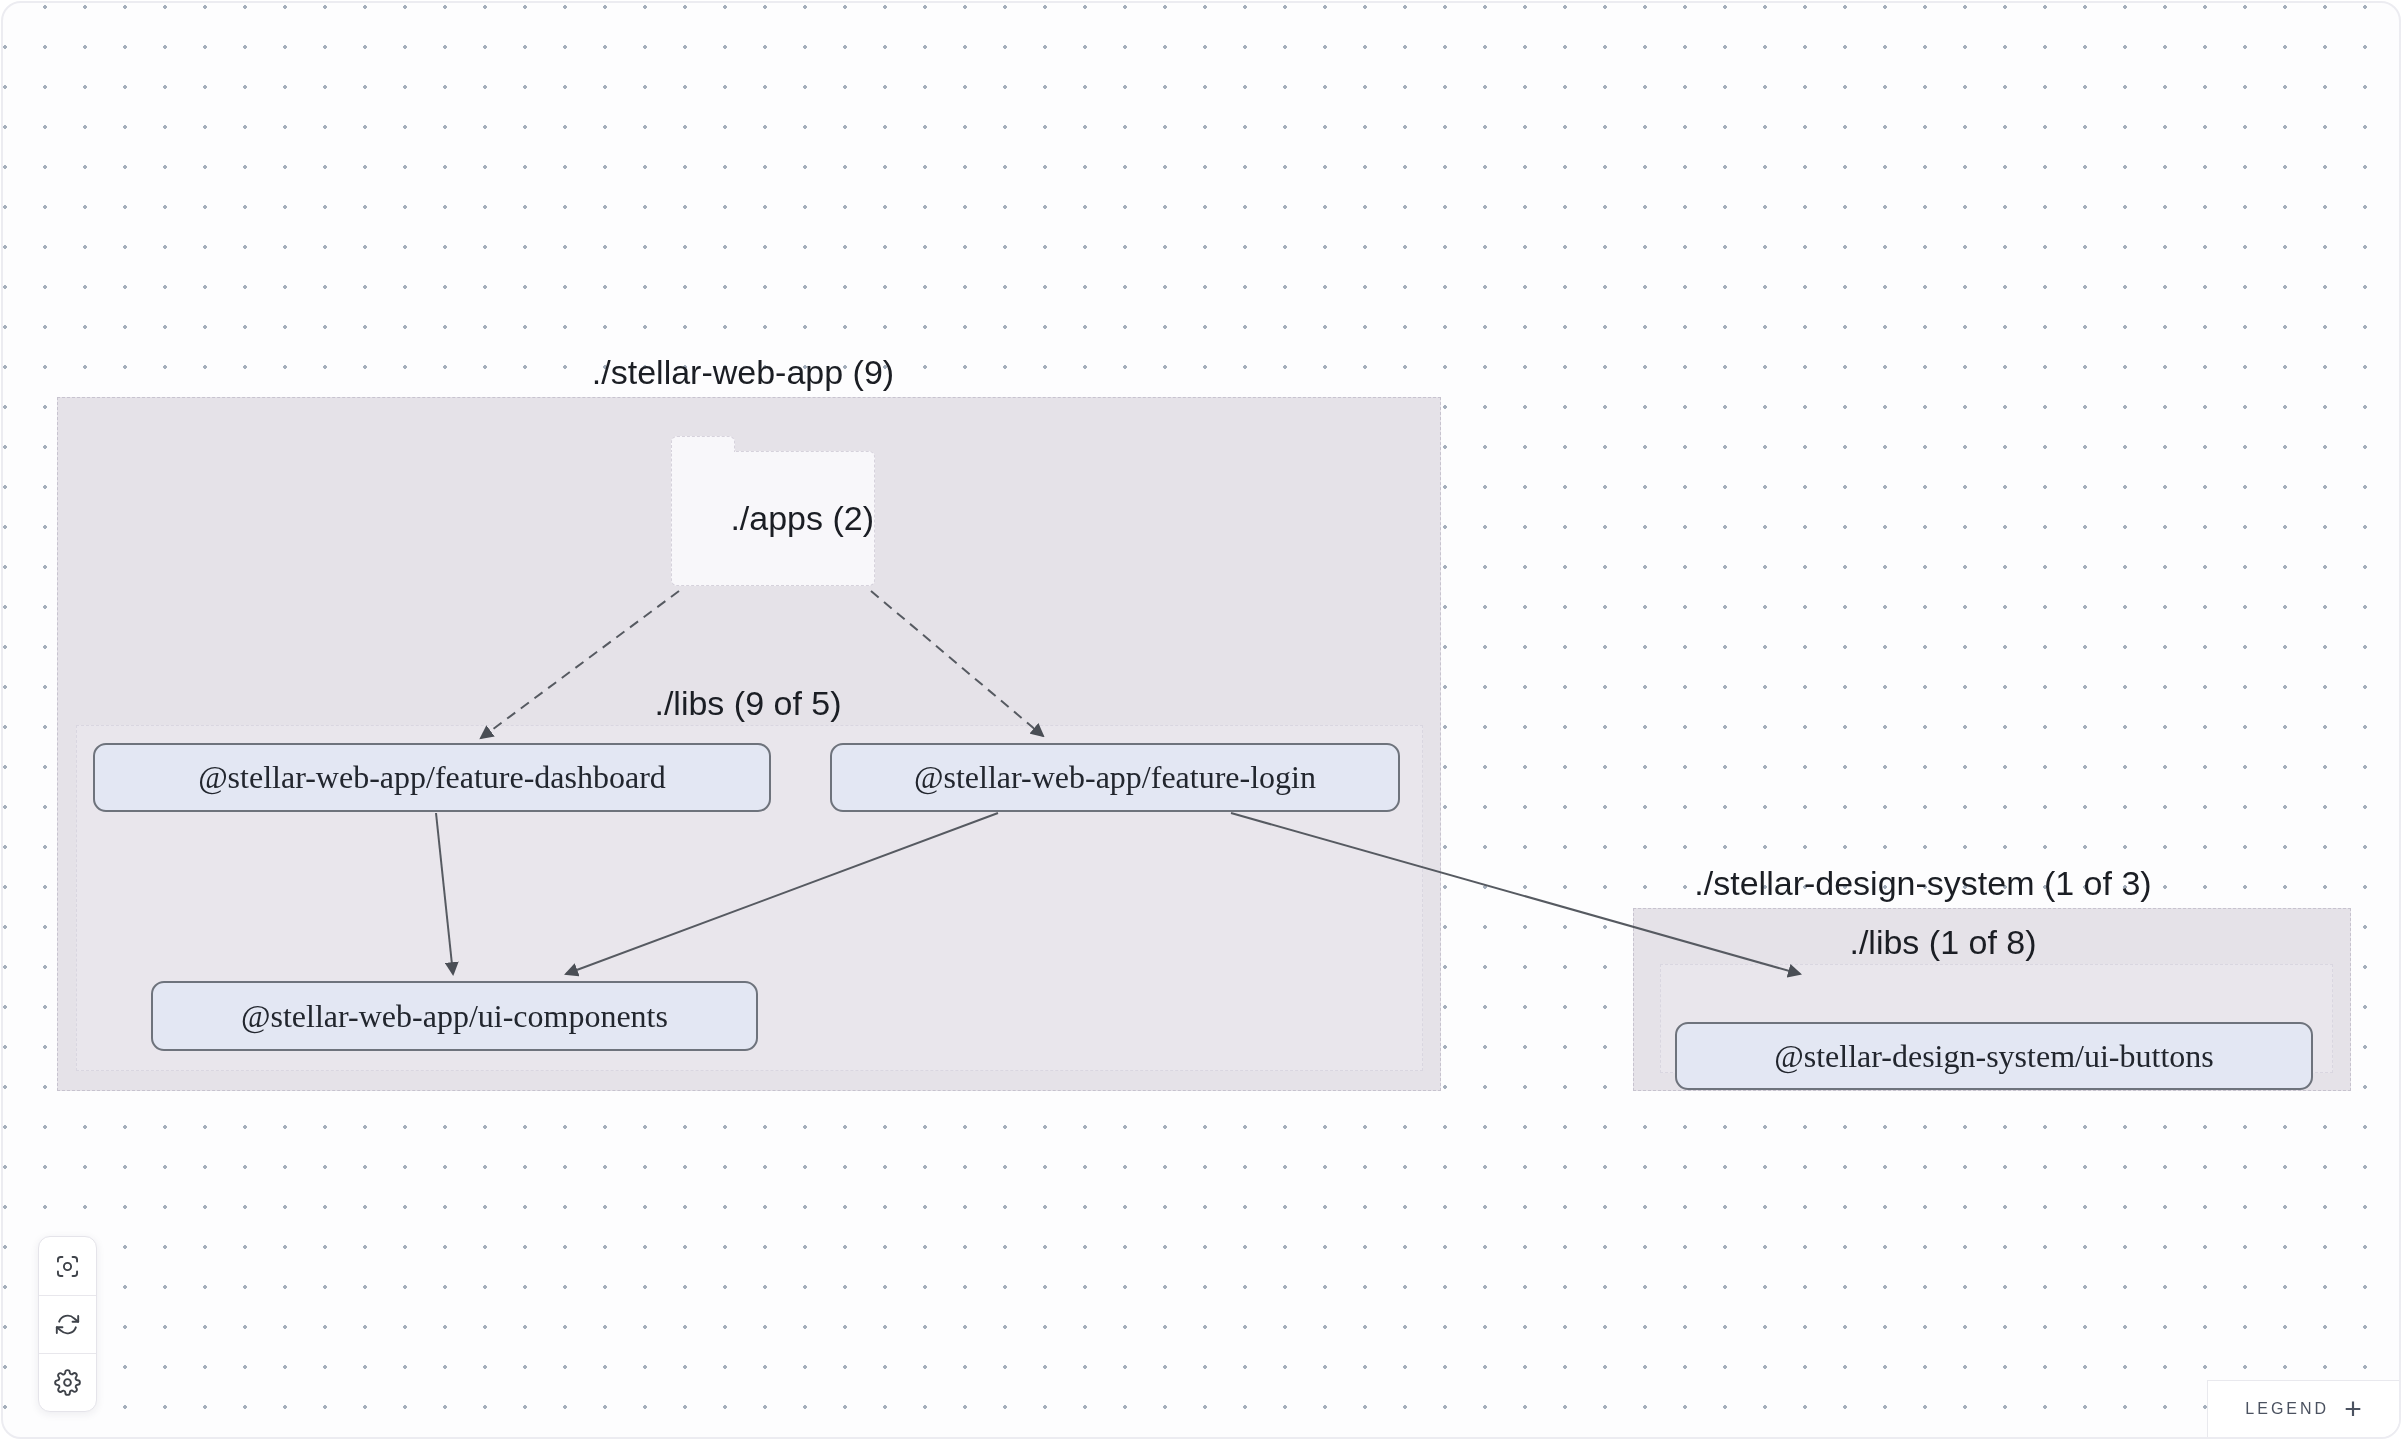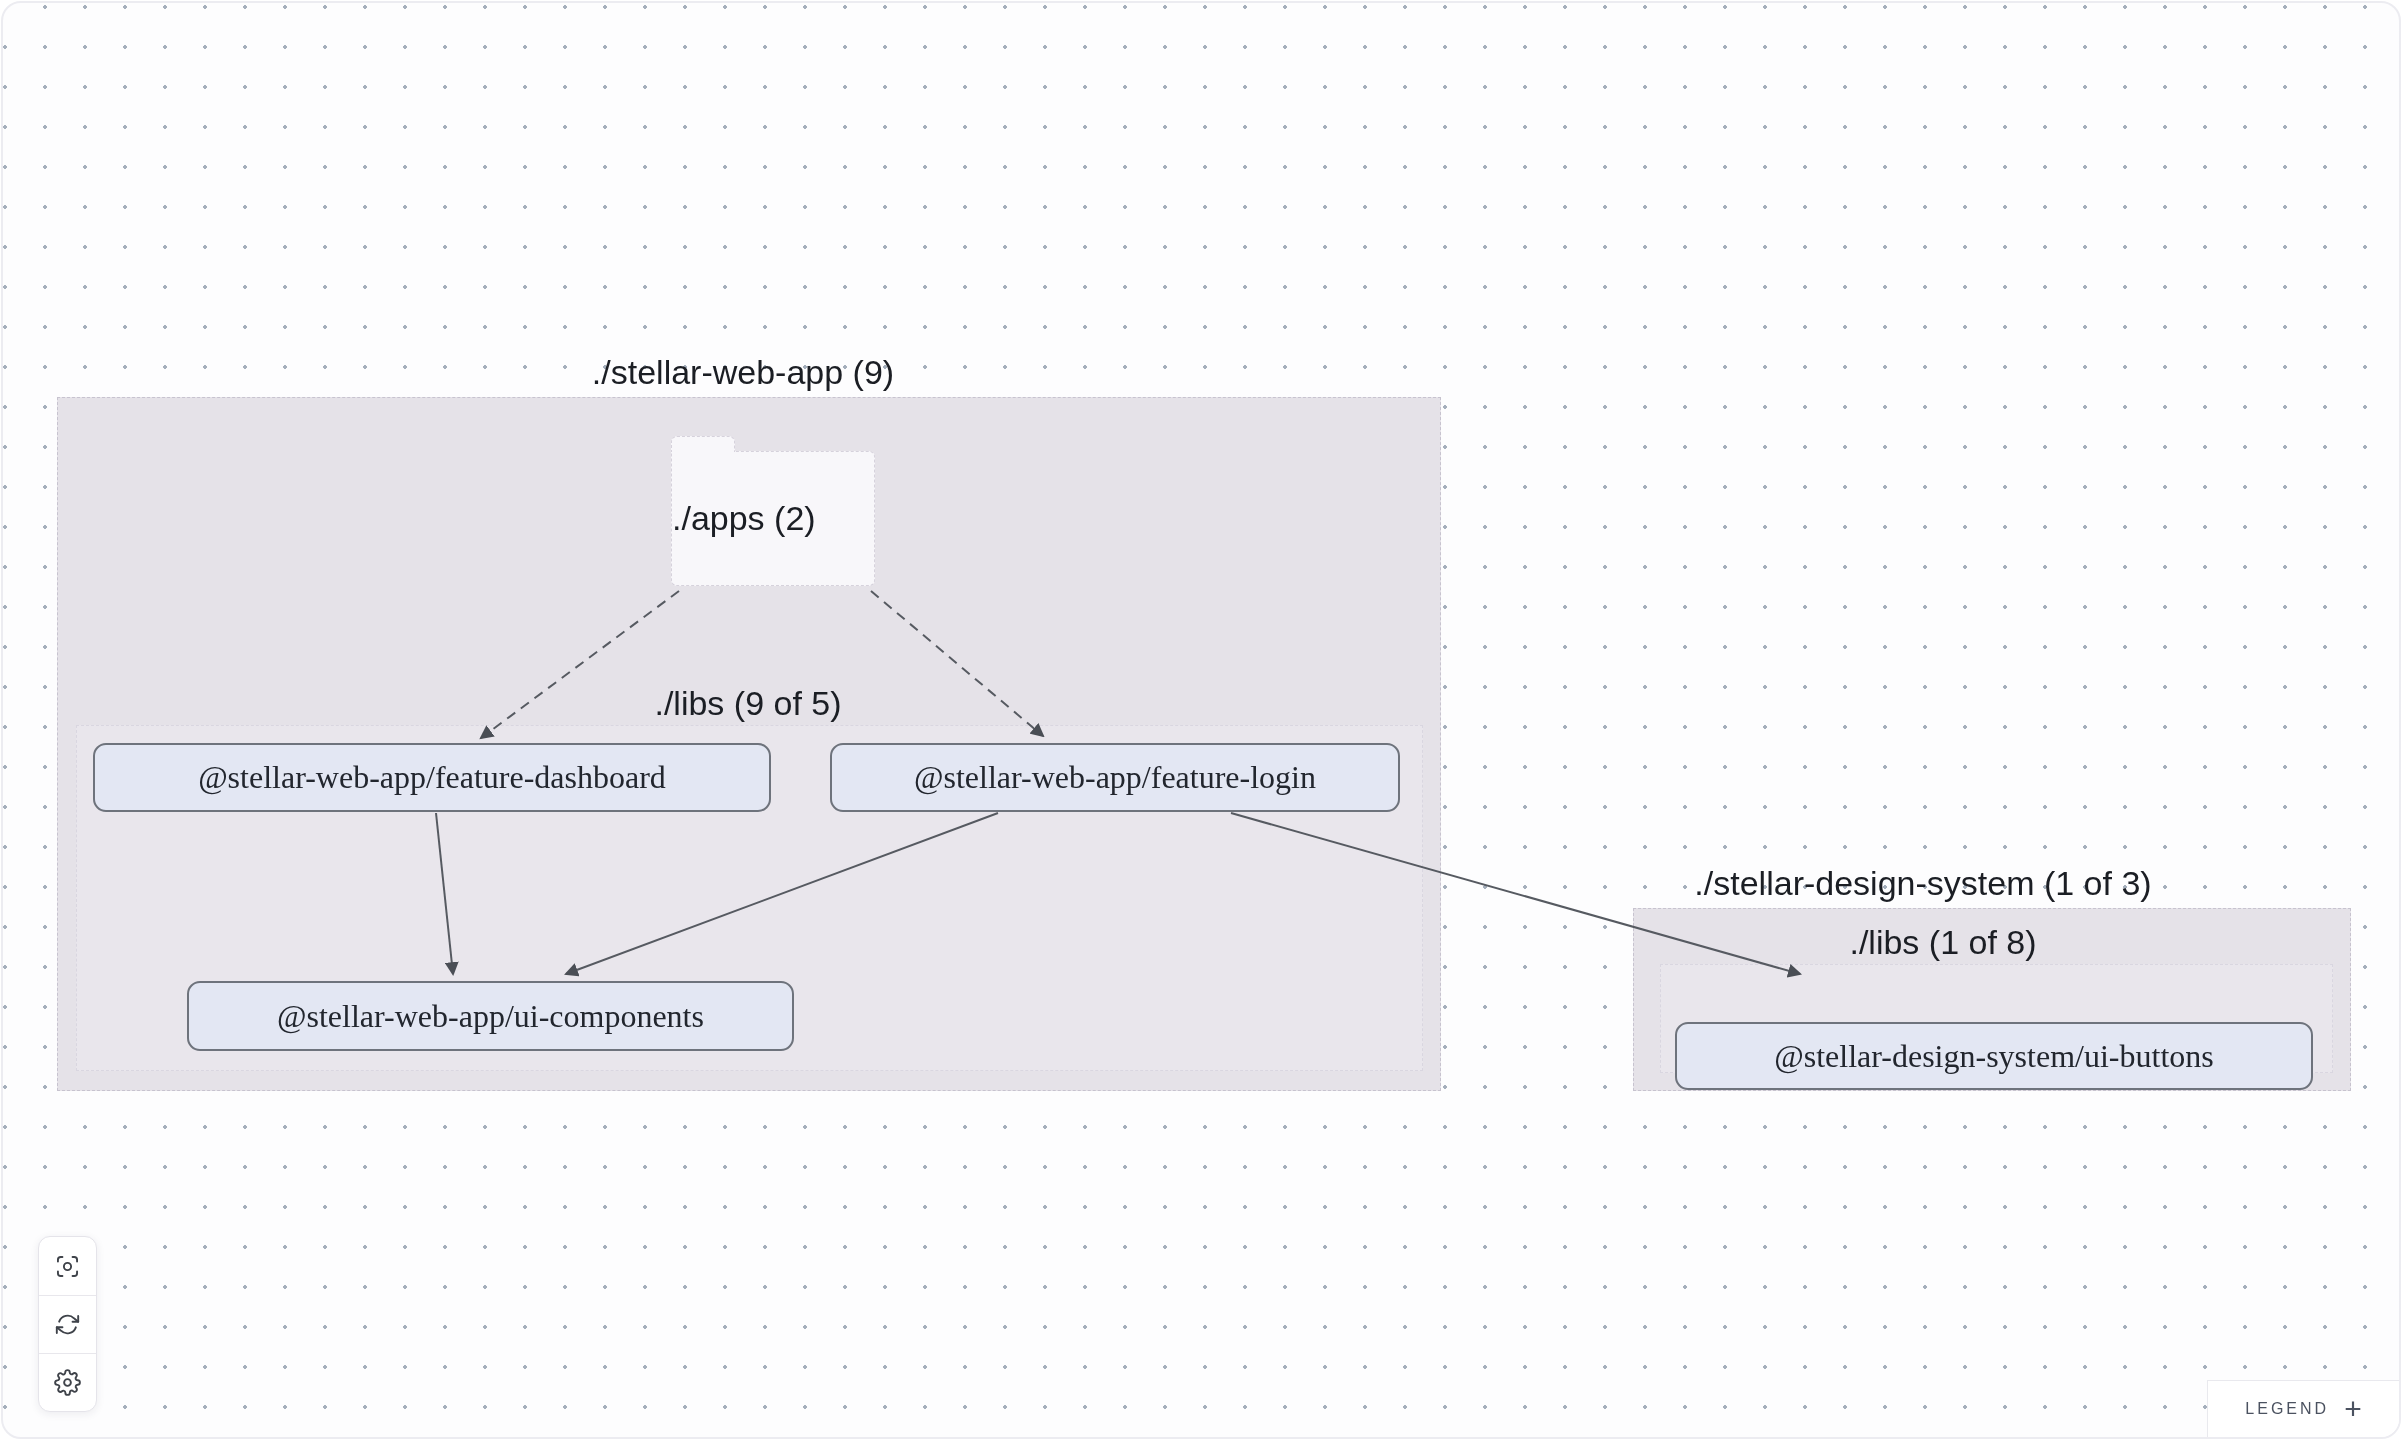--- a/index.html
+++ b/index.html
@@ -52,21 +52,21 @@
     cursor:pointer;
     font-family:Liberation Serif, serif;
   }
 
   .folder {
     position:absolute;
     left:668px; top:448px; width:204px; height:135px;
     background:#f8f7fa;
     border:1.5px dashed #d6d2dc;
     border-radius:0 6px 6px 6px;
-    display:flex; align-items:center; justify-content:flex-start;
+    display:flex; align-items:center; justify-content:flex-end;
     font-size:34px; color:#1b1e24;
     z-index:5;
     cursor:pointer;
   }
   .folder-tab {
     position:absolute;
     left:-1.5px; top:-16px;
     width:64px; height:16px;
     background:#f8f7fa;
     border:1.5px dashed #d6d2dc;
@@ -145,21 +145,21 @@
     <div class="folder-tab"></div>
     <span>./apps (2)</span>
   </div>
 
   <div class="node" style="left:90px; top:740px; width:678px; height:69px;">
     <span>@stellar-web-app/feature-dashboard</span>
   </div>
   <div class="node" style="left:827px; top:740px; width:570px; height:69px;">
     <span>@stellar-web-app/feature-login</span>
   </div>
-  <div class="node" style="left:148px; top:978px; width:607px; height:70px;margin-left:36px;">
+  <div class="node" style="left:148px; top:978px; width:607px; height:70px;">
     <span>@stellar-web-app/ui-components</span>
   </div>
   <div class="node" style="left:1672px; top:979px; width:638px; height:68px;margin-top:40px;">
     <span>@stellar-design-system/ui-buttons</span>
   </div>
 
   <div class="toolbar">
     <button>
       <svg viewBox="0 0 24 24">
         <path d="M7.5 3.5H6a2.5 2.5 0 0 0-2.5 2.5v1.5"></path>

